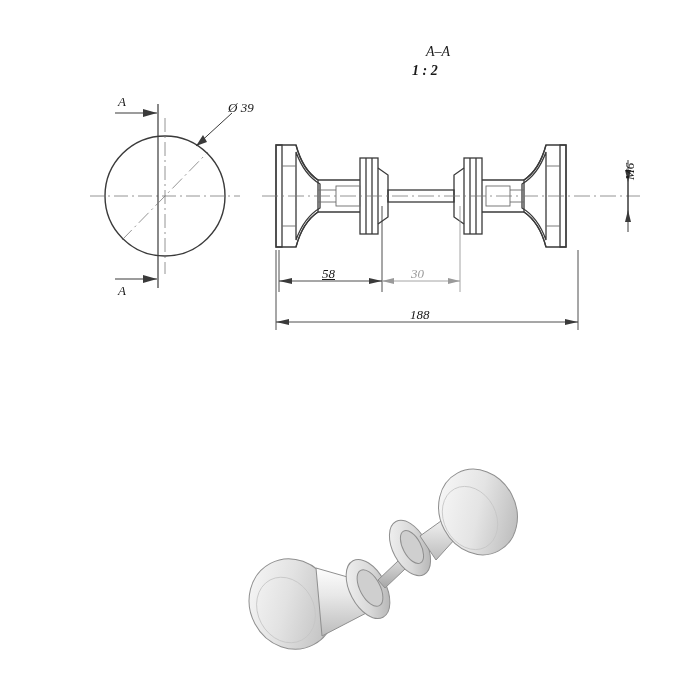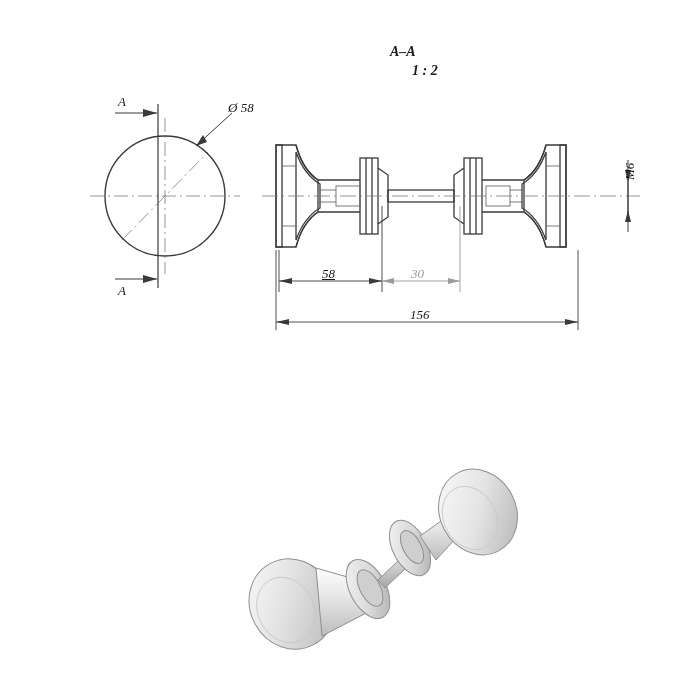--- a/index.html
+++ b/index.html
@@ -200,27 +200,27 @@
       <ellipse cx="412" cy="547" rx="9" ry="18" transform="rotate(-28 412 547)" fill="#cfcfcf"></ellipse>
 
       <path d="M420,536 L462,506 C470,502 478,508 474,518 L436,560 Z" fill="url(#gNeck)"></path>
 
       <ellipse cx="478" cy="512" rx="38" ry="44" transform="rotate(-28 478 512)" fill="url(#gKnobR)"></ellipse>
       <ellipse cx="470" cy="518" rx="26" ry="33" transform="rotate(-28 470 518)" fill="none" stroke="#c6c6c6" stroke-width="0.8"></ellipse>
       <ellipse cx="286" cy="610" rx="28" ry="34" transform="rotate(-28 286 610)" fill="none" stroke="#c6c6c6" stroke-width="0.8"></ellipse>
     </g>
   </svg>
 
-  <div class="label title" style="left:390px; top:44px;font-weight:bold;">A–A</div>
+  <div class="label title" style="left:426px; top:44px;">A–A</div>
   <div class="label title" style="left:412px; top:63px;font-weight:bold;">1 : 2</div>
 
   <div class="label dim" style="left:118px; top:94px;">A</div>
   <div class="label dim" style="left:118px; top:283px;">A</div>
 
-  <div class="label dim" style="left:228px; top:100px;">Ø 58</div>
+  <div class="label dim" style="left:228px; top:100px;">Ø 39</div>
 
   <div class="label dim rot90" style="left:622px; top:180px;">M6</div>
 
   <div class="label dim" style="left:322px; top:266px;text-decoration:underline;">58</div>
   <div class="label dim gray" style="left:411px; top:266px;">30</div>
-  <div class="label dim" style="left:410px; top:307px;">156</div>
+  <div class="label dim" style="left:410px; top:307px;">188</div>
 
 </div>
 
 </body></html>

